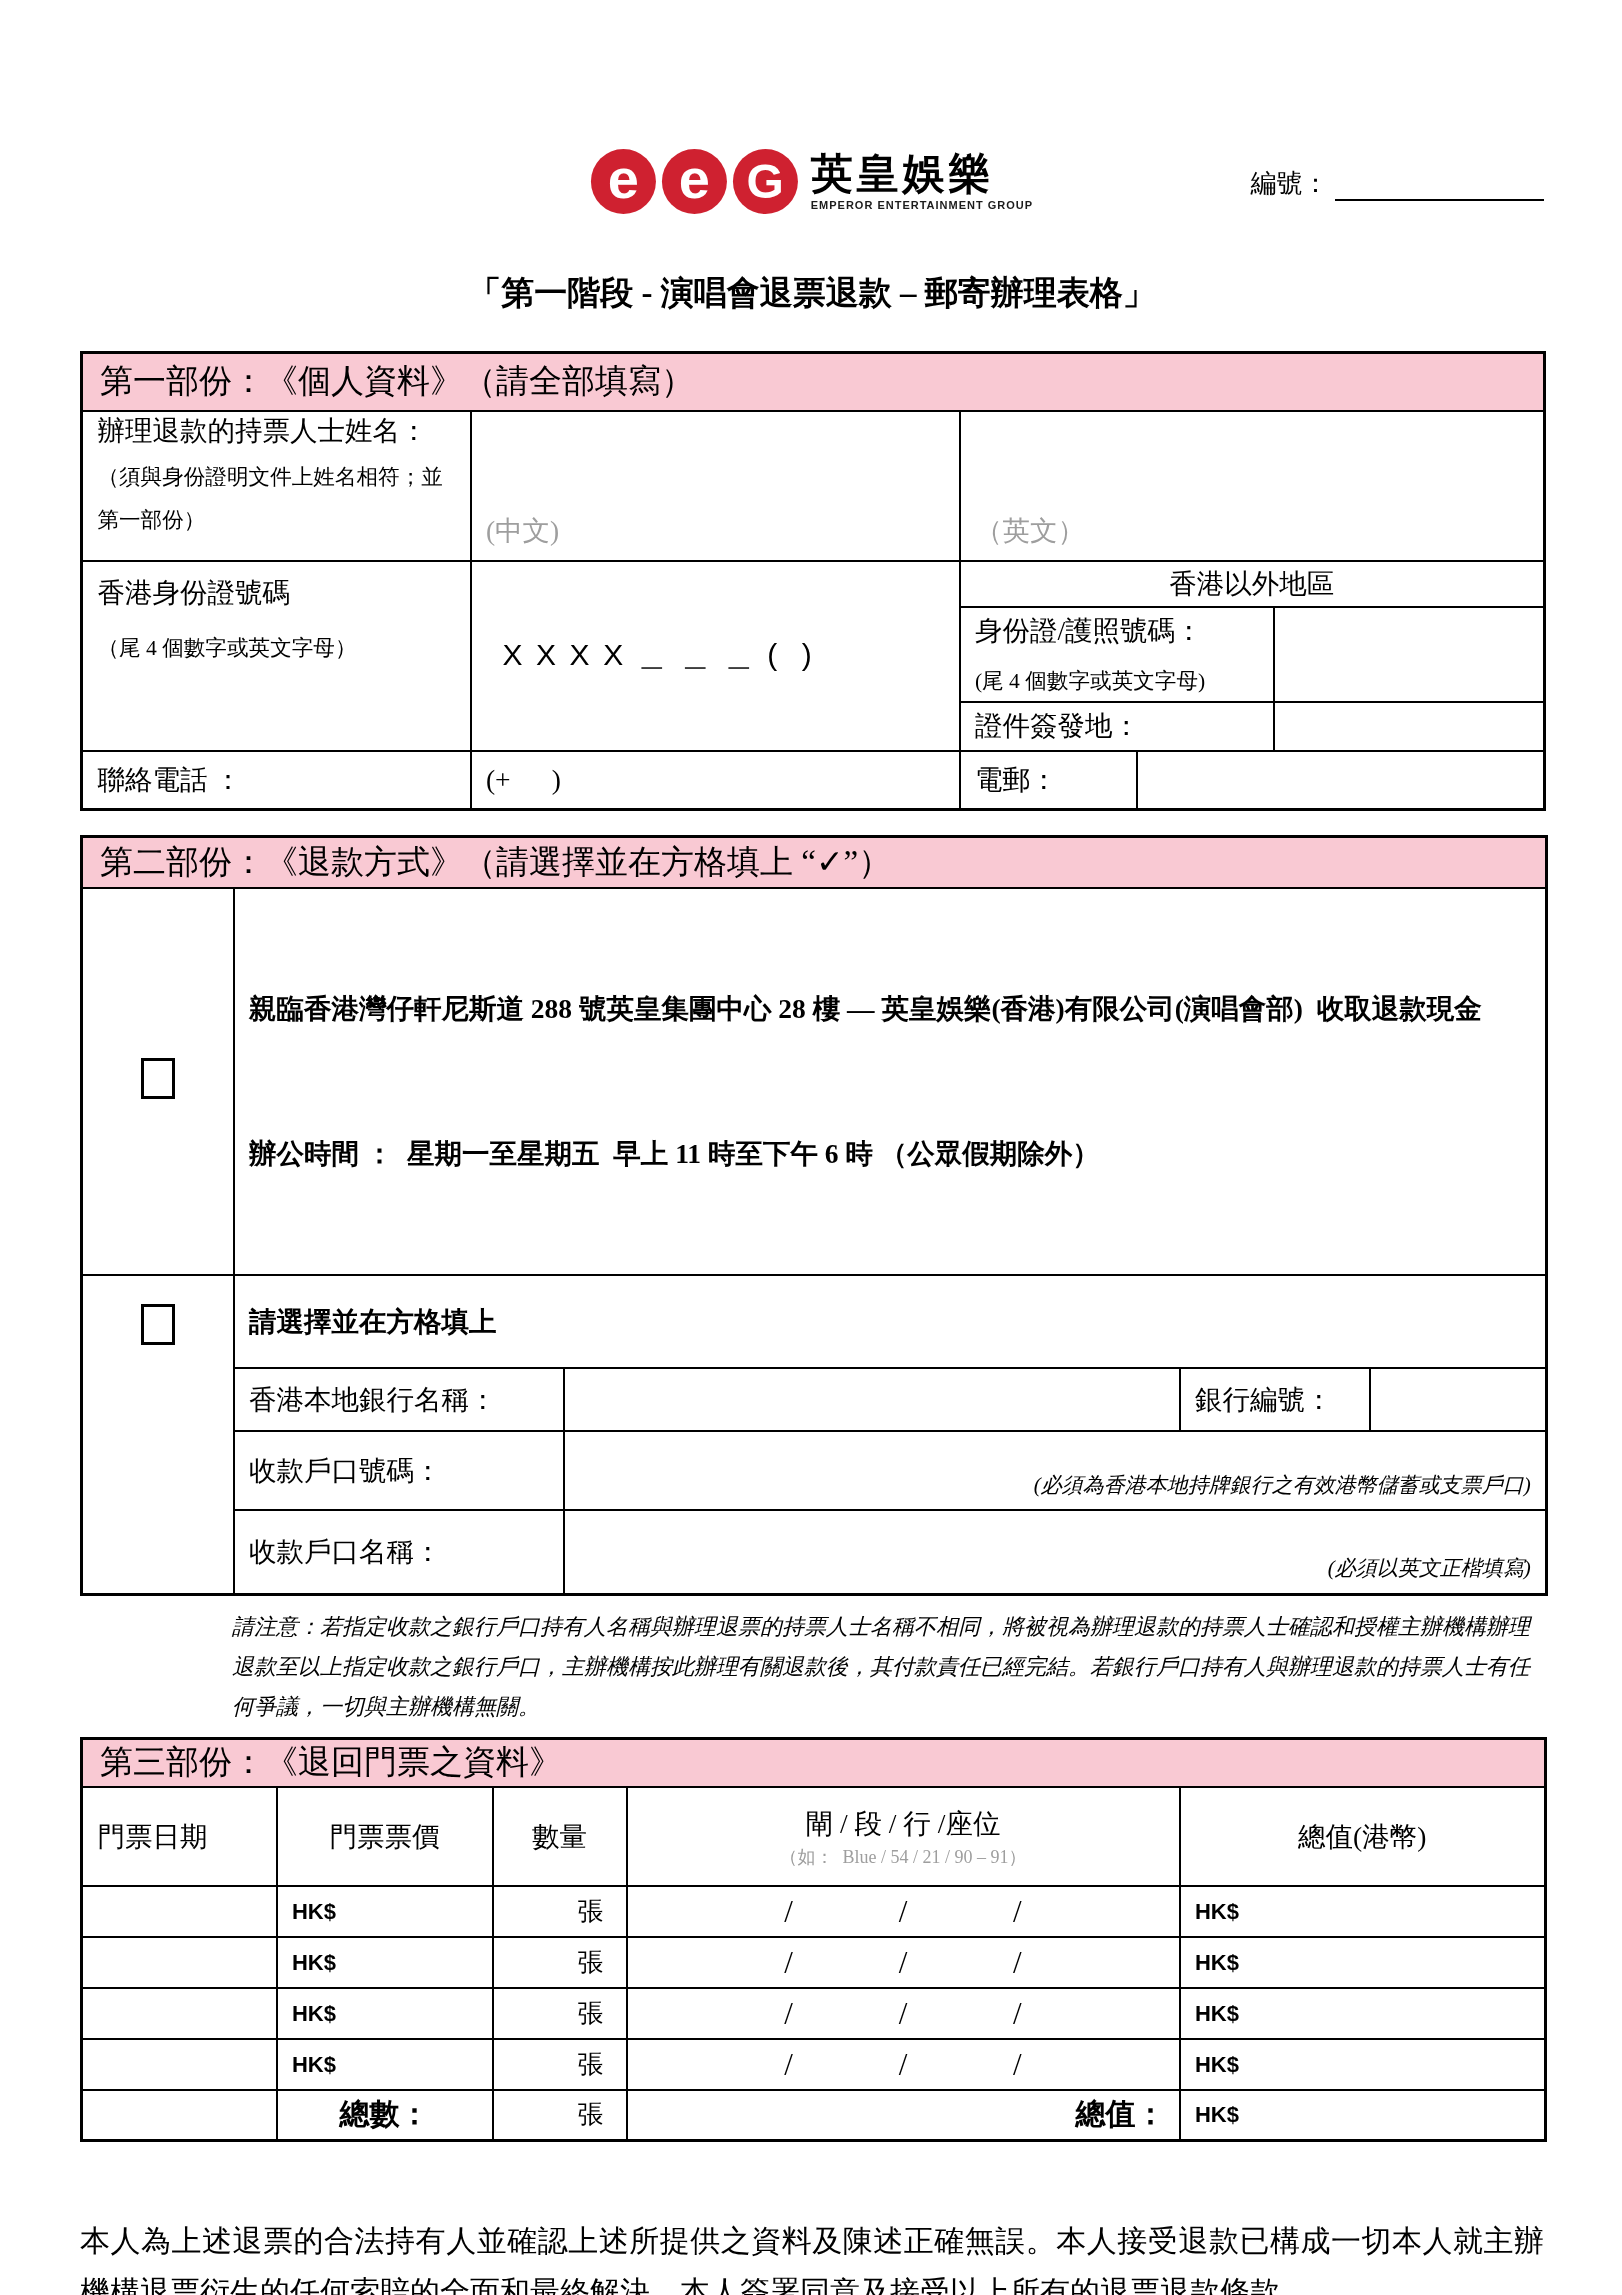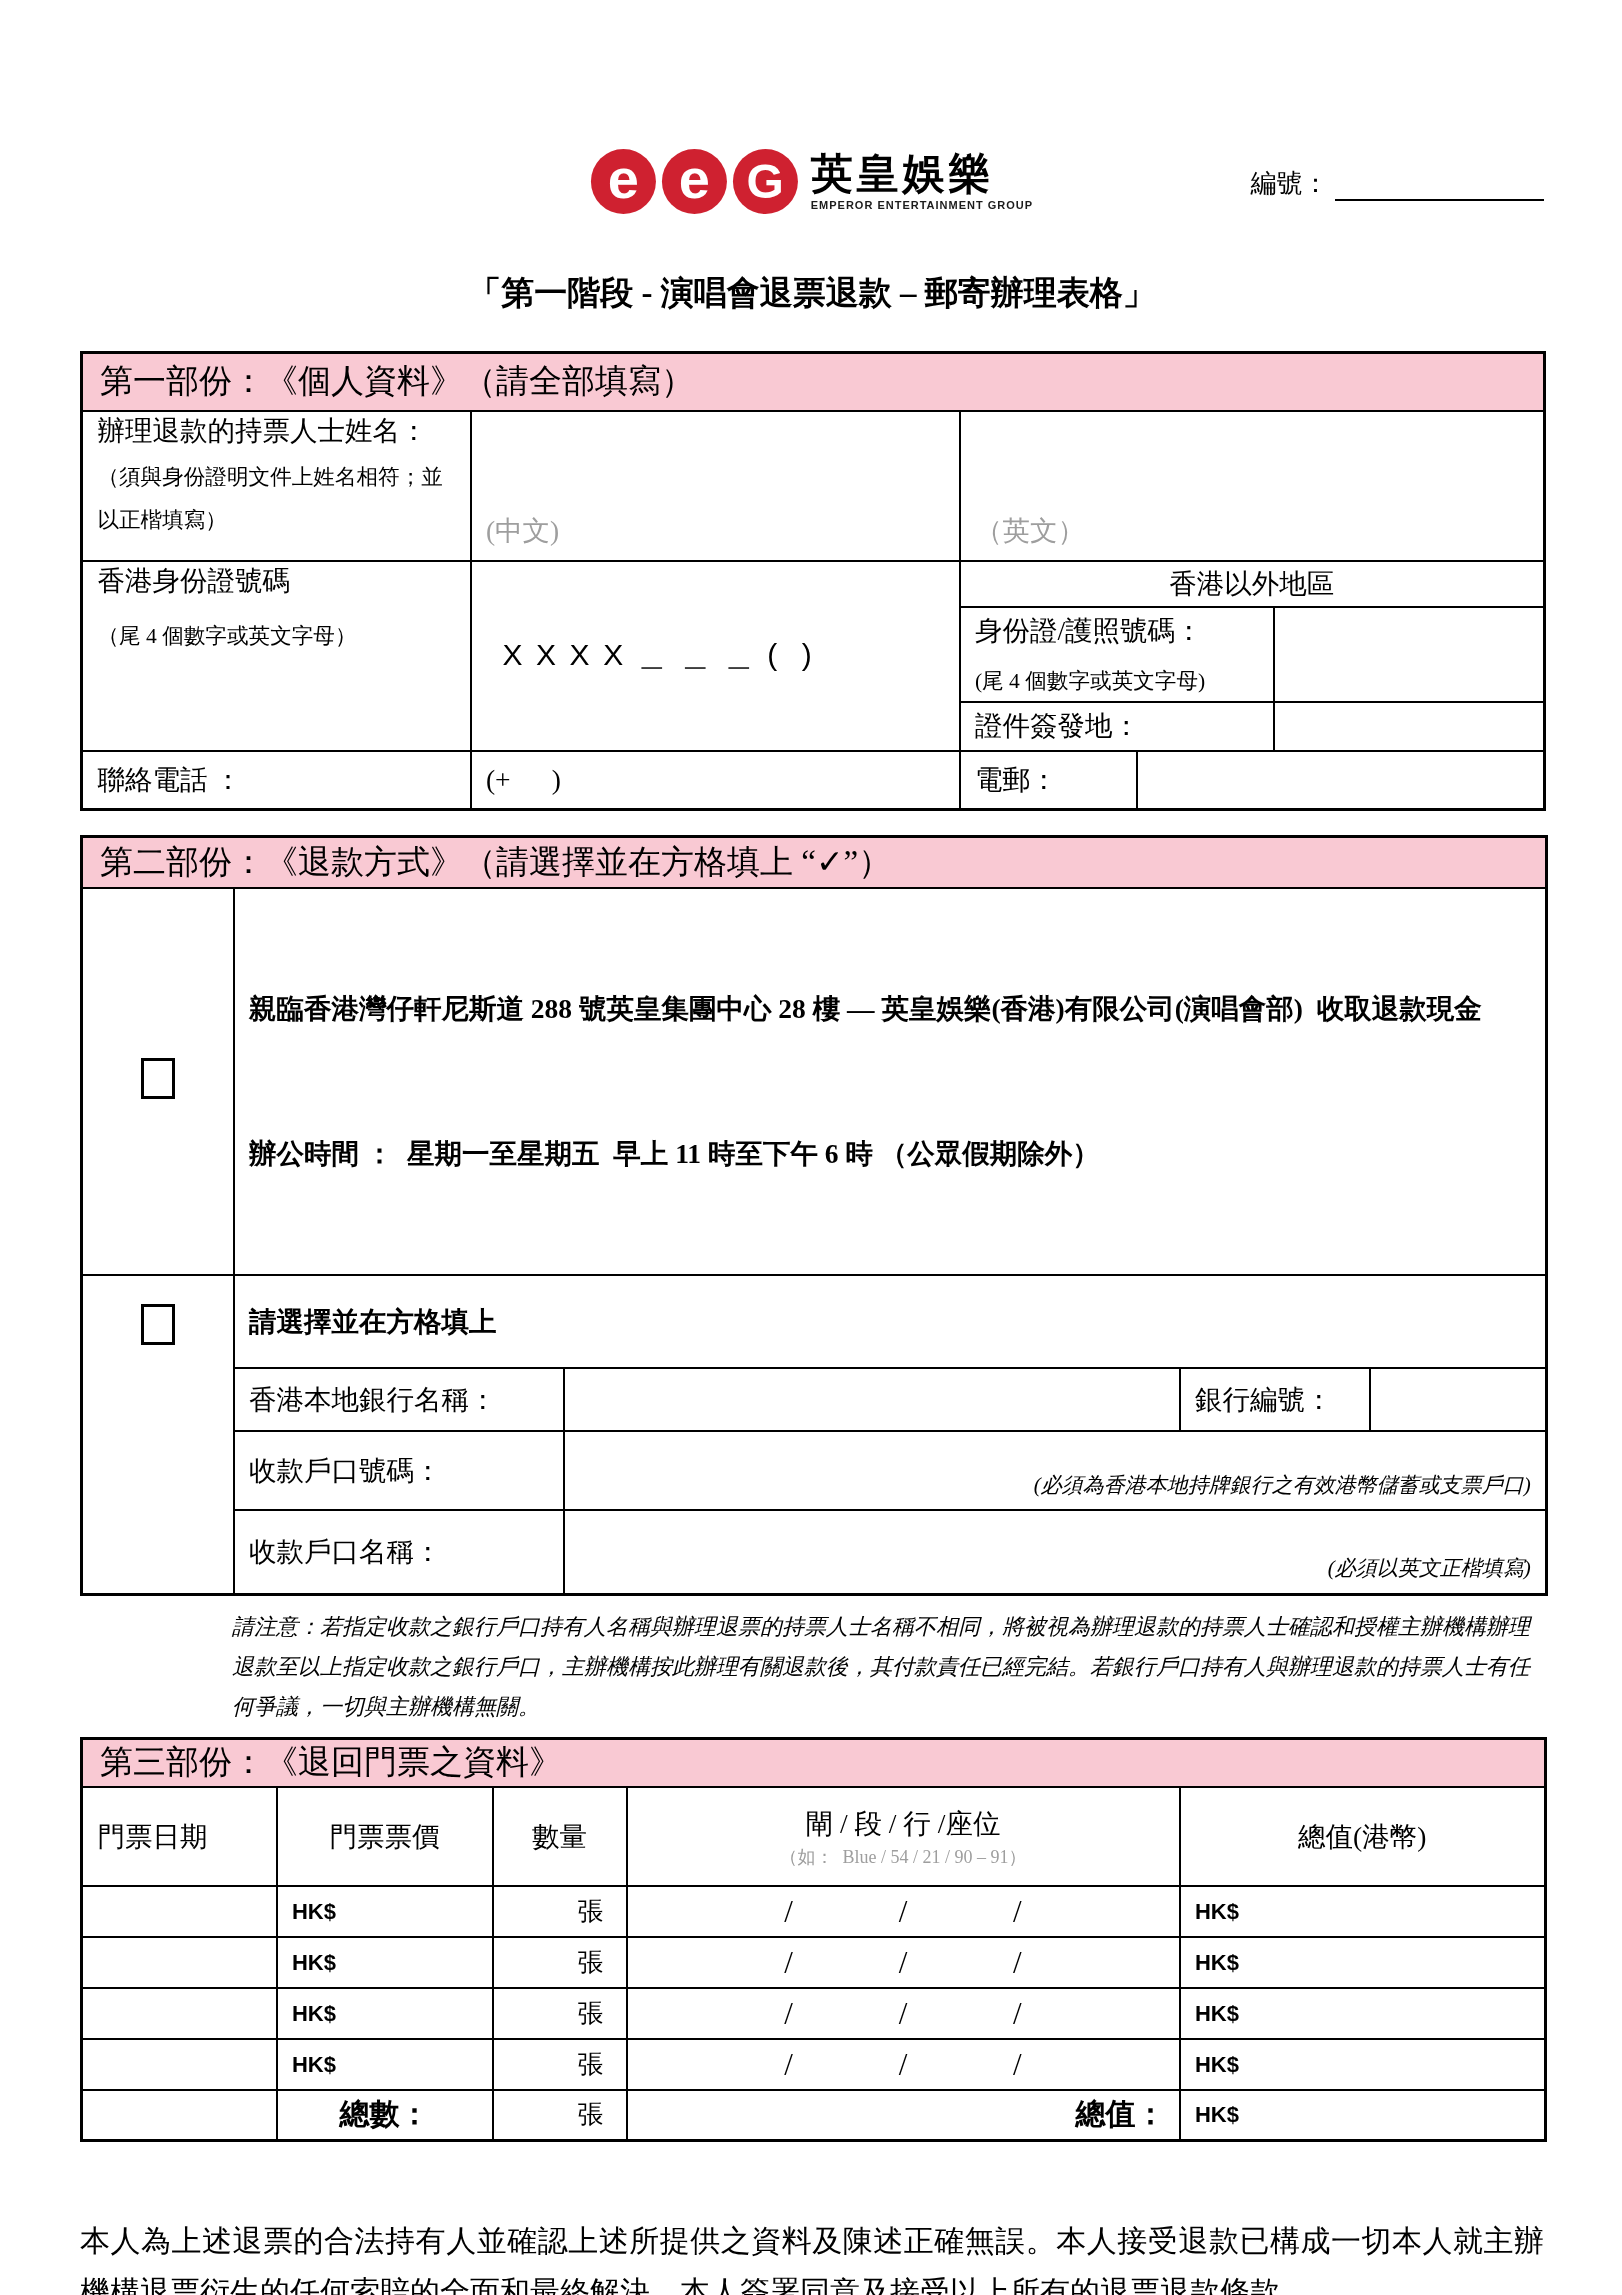--- a/index.html
+++ b/index.html
@@ -96,32 +96,32 @@
         </colgroup>
       <tbody>
           <tr style="height:58px">
         <td class="pink" colspan="5">第一部份：《個人資料》（請全部填寫）</td>
       </tr>
       <tr style="height:150px">
         <td class="vtop">
           <div class="name-cell">
             <span>辦理退款的持票人士姓名：</span>
             <span class="small">（須與身份證明文件上姓名相符；並</span>
-            <span class="small">以正楷填寫）</span>
+            <span class="small">第一部份）</span>
           </div>
         </td>
         <td class="vbottom gray">
           <span>(中文)</span>
         </td>
         <td class="vbottom gray" colspan="3">
           <span>（英文）</span>
         </td>
       </tr>
       <tr style="height:46px">
-        <td rowspan="3" class="vtop" style="padding-top:1px">
+        <td rowspan="3" class="vtop" style="padding-top:13px">
           <div>香港身份證號碼</div>
           <div class="small" style="margin-top:22px">（尾 4 個數字或英文字母）</div>
         </td>
         <td rowspan="3" class="idfmt pre">X X X X ＿ ＿ ＿ (  )</td>
         <td class="center" colspan="3">香港以外地區</td>
       </tr>
       <tr style="height:95px">
         <td colspan="2">
           <div>身份證/護照號碼：</div>
           <div class="small" style="margin-top:17px">(尾 4 個數字或英文字母)</div>

